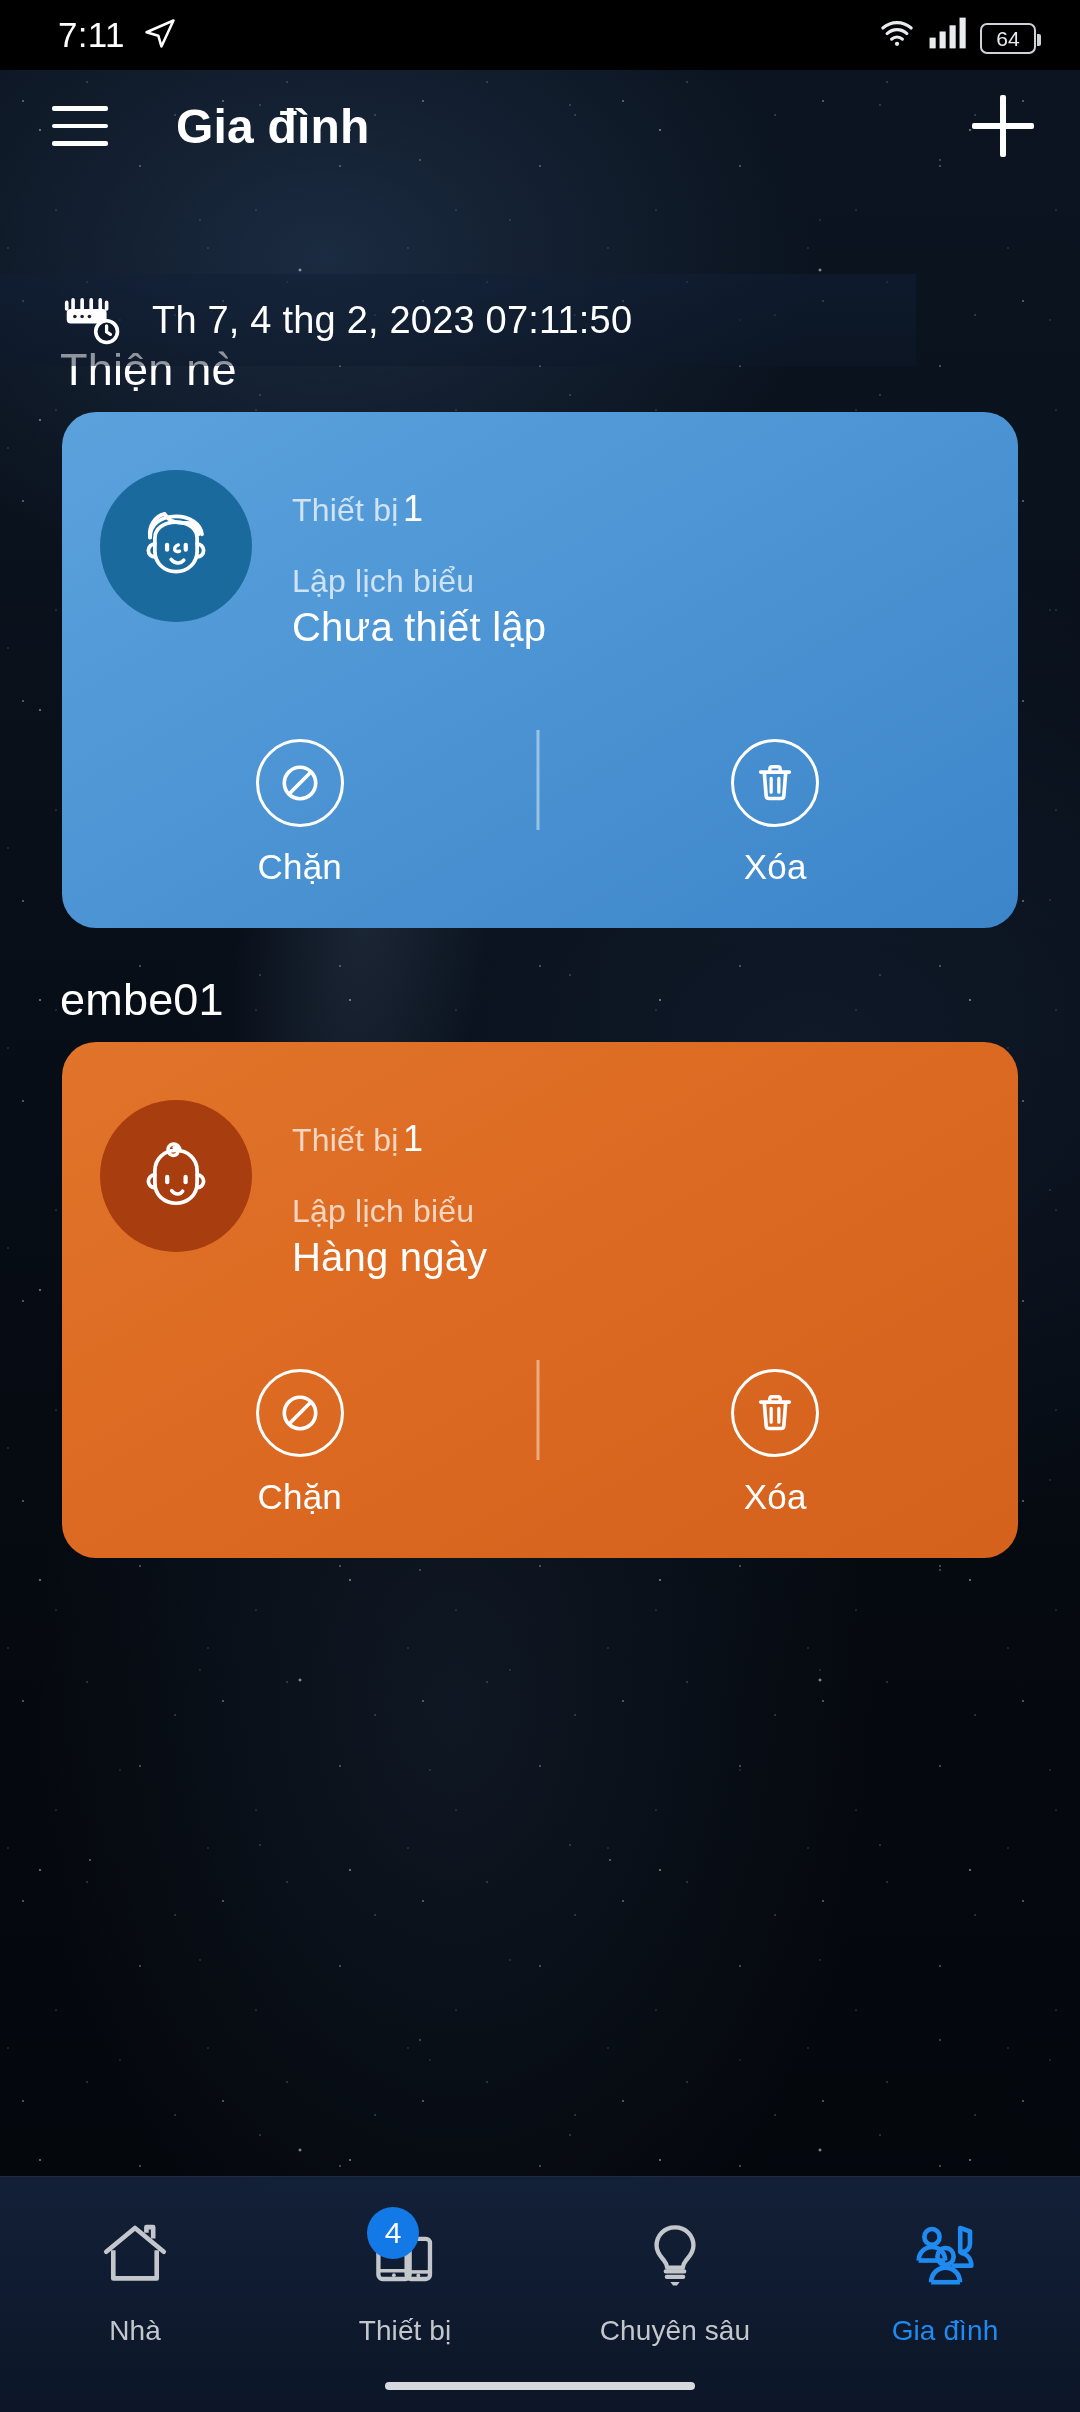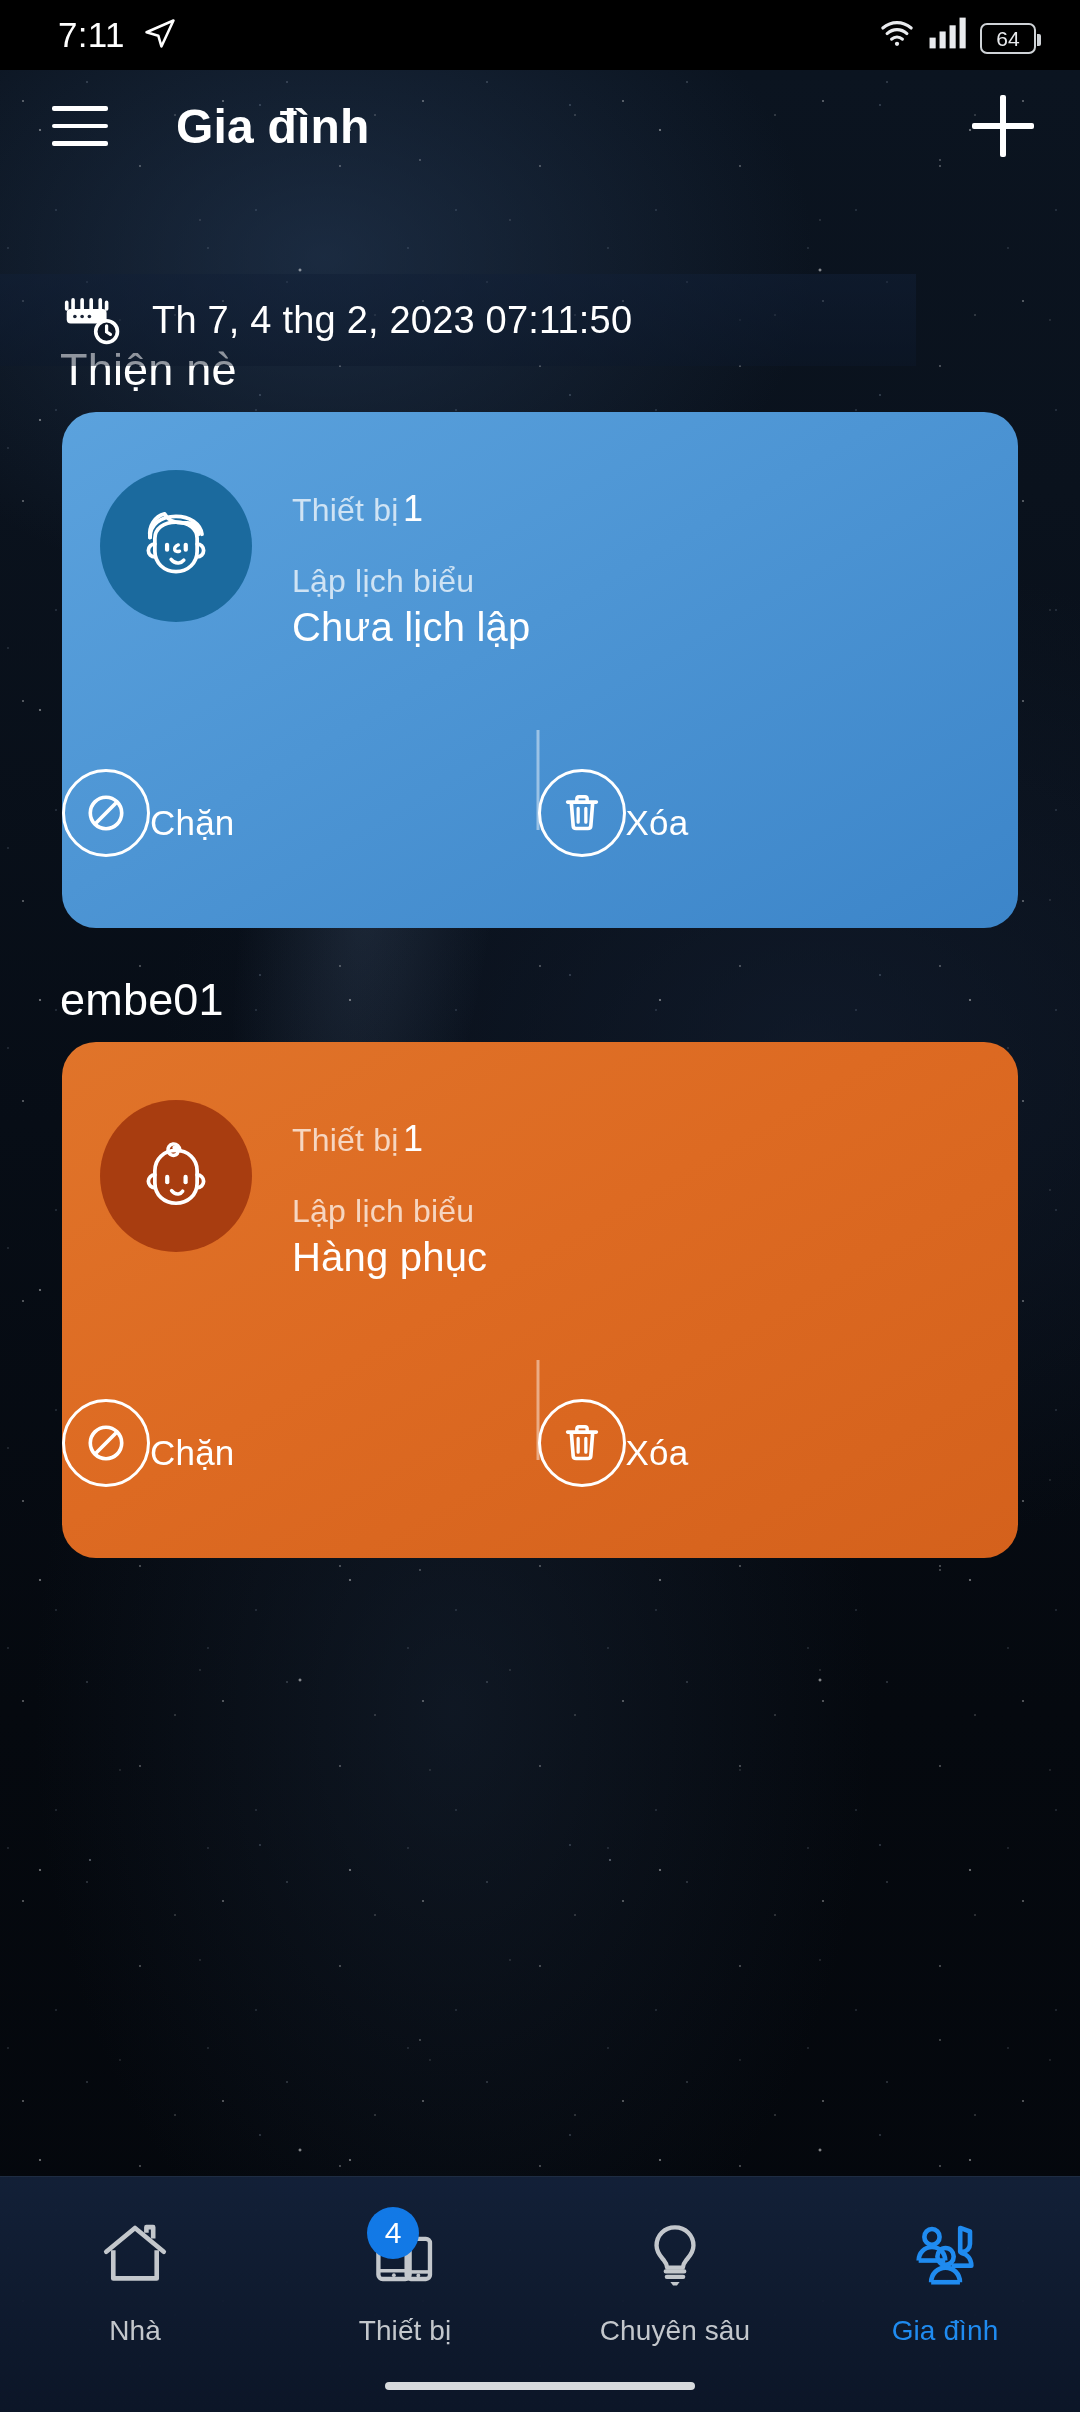--- a/index.html
+++ b/index.html
@@ -136,21 +136,21 @@
   .info-label { font-size:32px; letter-spacing:.2px; line-height:1.1; }
   .blue .info-label { color:#cfe3f4; }
   .orange .info-label { color:#f6d6c1; }
   .info-strong { color:#fff; font-size:36px; }
   .info-row1 { margin-bottom:34px; }
   .info-value { color:#fff; font-size:40px; margin-top:6px; letter-spacing:.2px; }
   .card-actions {
     display:flex; align-items:center; position:relative;
     height:230px; margin-top:48px;
   }
-  .action { flex:1; display:flex; flex-direction:row; align-items:center; cursor:pointer; }
+  .action { flex:1; display:flex; flex-direction:column; align-items:center; cursor:pointer; }
   .action-circle {
     width:88px; height:88px; border-radius:50%;
     border:3px solid #fff; display:flex; align-items:center; justify-content:center;
   }
   .action-label { color:#fff; font-size:35px; margin-top:20px; letter-spacing:.2px; }
   .act-divider {
     position:absolute; left:50%; top:32px; width:3px; height:100px;
     background:rgba(255,255,255,0.45); transform:translateX(-50%);
   }
   .card-note {
@@ -276,21 +276,21 @@
               </svg>
             </span>
           </div>
           <div class="card-info">
             <div class="info-row1">
               <span class="info-label">Thiết bị</span>
               <span class="info-strong">1</span>
             </div>
             <div>
               <div class="info-label">Lập lịch biểu</div>
-              <div class="info-value">Chưa lịch lập</div>
+              <div class="info-value">Chưa thiết lập</div>
             </div>
           </div>
         </div>
         <div class="card-actions">
           <div class="act-divider"></div>
           <div class="action">
             <div class="action-circle">
               <svg width="46" height="46" viewBox="0 0 24 24">
                 <circle cx="12" cy="12" r="8.2" fill="none" stroke="#fff" stroke-width="1.9"></circle>
                 <line x1="6.4" y1="17.6" x2="17.6" y2="6.4" stroke="#fff" stroke-width="1.9"></line>
@@ -332,21 +332,21 @@
               </svg>
             </span>
           </div>
           <div class="card-info">
             <div class="info-row1">
               <span class="info-label">Thiết bị</span>
               <span class="info-strong">1</span>
             </div>
             <div>
               <div class="info-label">Lập lịch biểu</div>
-              <div class="info-value">Hàng phục</div>
+              <div class="info-value">Hàng ngày</div>
             </div>
           </div>
         </div>
         <div class="card-actions">
           <div class="act-divider"></div>
           <div class="action">
             <div class="action-circle">
               <svg width="46" height="46" viewBox="0 0 24 24">
                 <circle cx="12" cy="12" r="8.2" fill="none" stroke="#fff" stroke-width="1.9"></circle>
                 <line x1="6.4" y1="17.6" x2="17.6" y2="6.4" stroke="#fff" stroke-width="1.9"></line>

